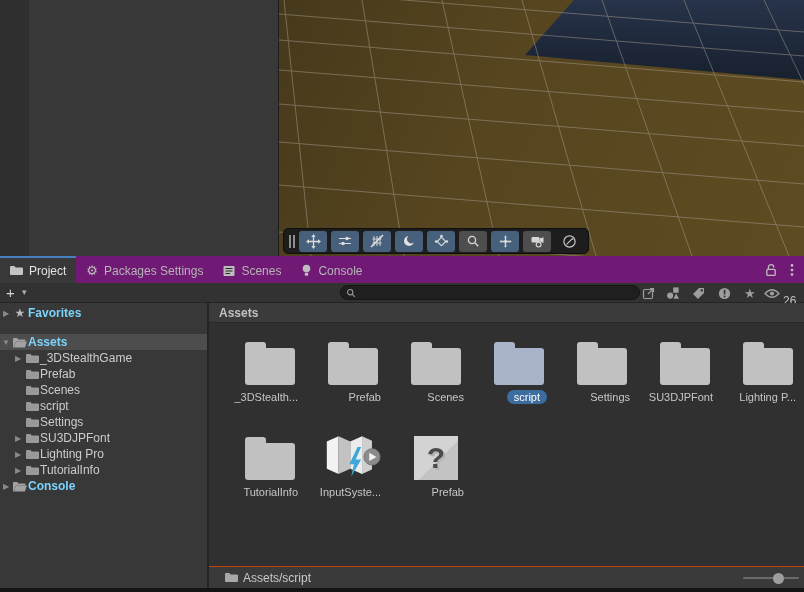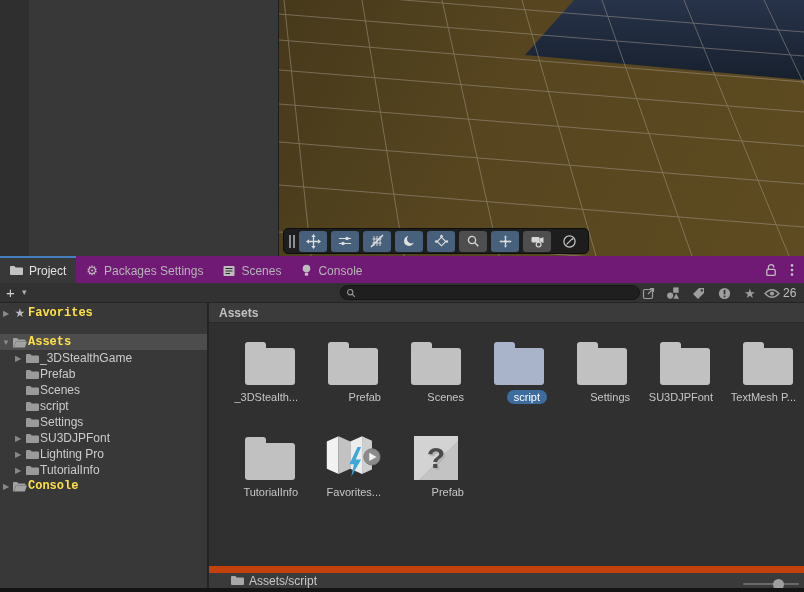--- a/index.html
+++ b/index.html
@@ -30,51 +30,51 @@
   .tabbar-right { margin-left:auto; display:flex; align-items:center; gap:13px; padding-right:10px; }
 
   
   #toolbar-row { position:absolute; top:283px; left:0; width:804px; height:20px; background:#323232; border-bottom:1px solid #242424; }
   .plus-btn { position:absolute; left:6px; top:0px; font-size:15px; color:#d2d2d2; line-height:19px; }
   .plus-caret { position:absolute; left:22px; top:0px; font-size:9px; color:#b0b0b0; line-height:19px; }
   .search-field { position:absolute; left:340px; top:2px; width:300px; height:15px; background:#1f1f1f;
     border:1px solid #151515; border-radius:8px; display:flex; align-items:center; padding-left:5px; gap:4px; }
   .search-field input { background:transparent; border:none; outline:none; color:#d8d8d8; font-size:11px; width:260px; }
   .tb-icon { position:absolute; top:0; height:20px; display:flex; align-items:center; }
-  .count-label { position:absolute; left:783px; top:0; font-size:12px; color:#c0c0c0; line-height:20px; }
+  .count-label { position:absolute; left:783px; top:8px; font-size:12px; color:#c0c0c0; line-height:20px; }
 
   
   #main { position:absolute; top:303px; left:0; width:804px; height:285px; }
   .tree-panel { position:absolute; left:0; top:0; width:207px; height:285px; background:#383838; padding-top:2px; }
   .splitter { position:absolute; left:207px; top:0; width:2px; height:285px; background:#242424; }
   .trow { height:16px; display:flex; align-items:center; font-size:12px; color:#cccccc; }
   .trow.selected { background:#4d4d4d; }
   .trow .arr { width:12px; text-align:center; font-size:8px; color:#8a8a8a; flex:none; }
   .trow .ticon { width:16px; flex:none; display:flex; justify-content:center; }
   .trow .star-glyph { font-size:12px; color:#b9b9b9; line-height:1; }
   .trow .tlabel { white-space:nowrap; }
-  .trow.root .tlabel { font-weight:bold; color:#fde047;font-family:Liberation Mono, monospace; }
+  .trow.root .tlabel { font-weight:bold; color:#7dd3fc; }
   .trow.child { padding-left:12px; }
   .tree-gap { height:13px; }
 
   .content { position:absolute; left:209px; top:0; width:595px; height:285px; display:flex; flex-direction:column; }
   .content-header { height:20px; background:#3b3b3b; border-bottom:1px solid #292929; display:flex; align-items:center;
     padding-left:10px; font-size:12px; font-weight:bold; color:#c2c2c2; }
   .grid-area { height:243px; background:#303030; display:flex; flex-wrap:wrap; align-content:flex-start; padding-left:6px; }
   .tile { width:83px; height:95px; display:flex; flex-direction:column; align-items:flex-end; }
   .thumb { width:56px; height:46px; margin-top:16px; display:flex; align-items:flex-end; justify-content:center; position:relative; }
   .folder-glyph { width:50px; height:37px; background:#c1c1c1; border-radius:3px; position:relative; }
   .folder-glyph::before { content:""; position:absolute; top:-6px; left:0; width:21px; height:8px; background:inherit; border-radius:3px 3px 0 0; }
   .tile.selected .folder-glyph { background:#a9b4cb; }
   .tile-label { margin-top:5px; font-size:11px; color:#c6c6c6; white-space:nowrap; max-width:82px; line-height:14px; }
   .tile.selected .tile-label { background:#3d6c9e; color:#ffffff; padding:0 7px; border-radius:8px; }
   .readme-glyph { width:44px; height:44px; background:linear-gradient(135deg,#d3d3d3 55%,#c3c3c3 55%); display:flex;
     align-items:center; justify-content:center; font-size:30px; font-weight:bold; color:#4b4b4b; text-shadow:2px 2px 0 #b4b4b4; }
 
-  .bottom-bar { height:22px; background:#3a3a3a; border-top:7px solid #c2410c; display:flex; align-items:center; padding-left:22px; gap:5px; position:relative; }
+  .bottom-bar { height:22px; background:#3a3a3a; border-top:1px solid #c2410c; display:flex; align-items:center; padding-left:16px; gap:5px; position:relative; }
   .crumb { font-size:12px; color:#c8c8c8; }
   .zoom-slider { position:absolute; right:5px; top:10px; width:56px; height:2px; background:#6a6a6a; border-radius:1px; }
   .zoom-thumb { position:absolute; left:30px; top:-4.5px; width:11px; height:11px; border-radius:50%; background:#9e9e9e; }
 
   #bottom-strip { position:absolute; top:588px; left:0; width:804px; height:4px; background:#141414; }
 </style>
 </head>
 <body>
 
 <div id="app">
@@ -442,42 +442,42 @@
         <div class="tile">
           <div class="thumb">
               <div class="folder-glyph"></div>
             </div>
           <span class="tile-label">SU3DJPFont</span>
         </div>
         <div class="tile">
           <div class="thumb">
               <div class="folder-glyph"></div>
             </div>
-          <span class="tile-label">TextMesh P...</span>
+          <span class="tile-label">Lighting P...</span>
         </div>
         <div class="tile">
           <div class="thumb">
               <div class="folder-glyph"></div>
             </div>
           <span class="tile-label">TutorialInfo</span>
         </div>
 
         <div class="tile">
           <div class="thumb">
             <svg width="62" height="48" viewBox="0 0 62 48">
               <polygon points="2,8 15,2 15,44 2,38" fill="#f2f2f2"></polygon>
               <polygon points="15,2 28,8 28,38 15,44" fill="#c2c2c2"></polygon>
               <polygon points="28,8 41,2 41,44 28,38" fill="#ececec"></polygon>
               <polygon points="41,2 52,7 52,39 41,44" fill="#cfcfcf"></polygon>
               <polygon points="36,14 27,33 32,33 29,47 40,28 34,28 40,14" fill="#3fa6d9"></polygon>
               <circle cx="52" cy="25" r="9" fill="#8b8b8b" stroke="#777777"></circle>
               <polygon points="49,20.5 49,29.5 57,25" fill="#f2f2f2"></polygon>
             </svg>
           </div>
-          <span class="tile-label">Favorites...</span>
+          <span class="tile-label">InputSyste...</span>
         </div>
 
         <div class="tile">
           <div class="thumb">
             <div class="readme-glyph">
               <span>?</span>
             </div>
           </div>
           <span class="tile-label">Prefab</span>
         </div>

